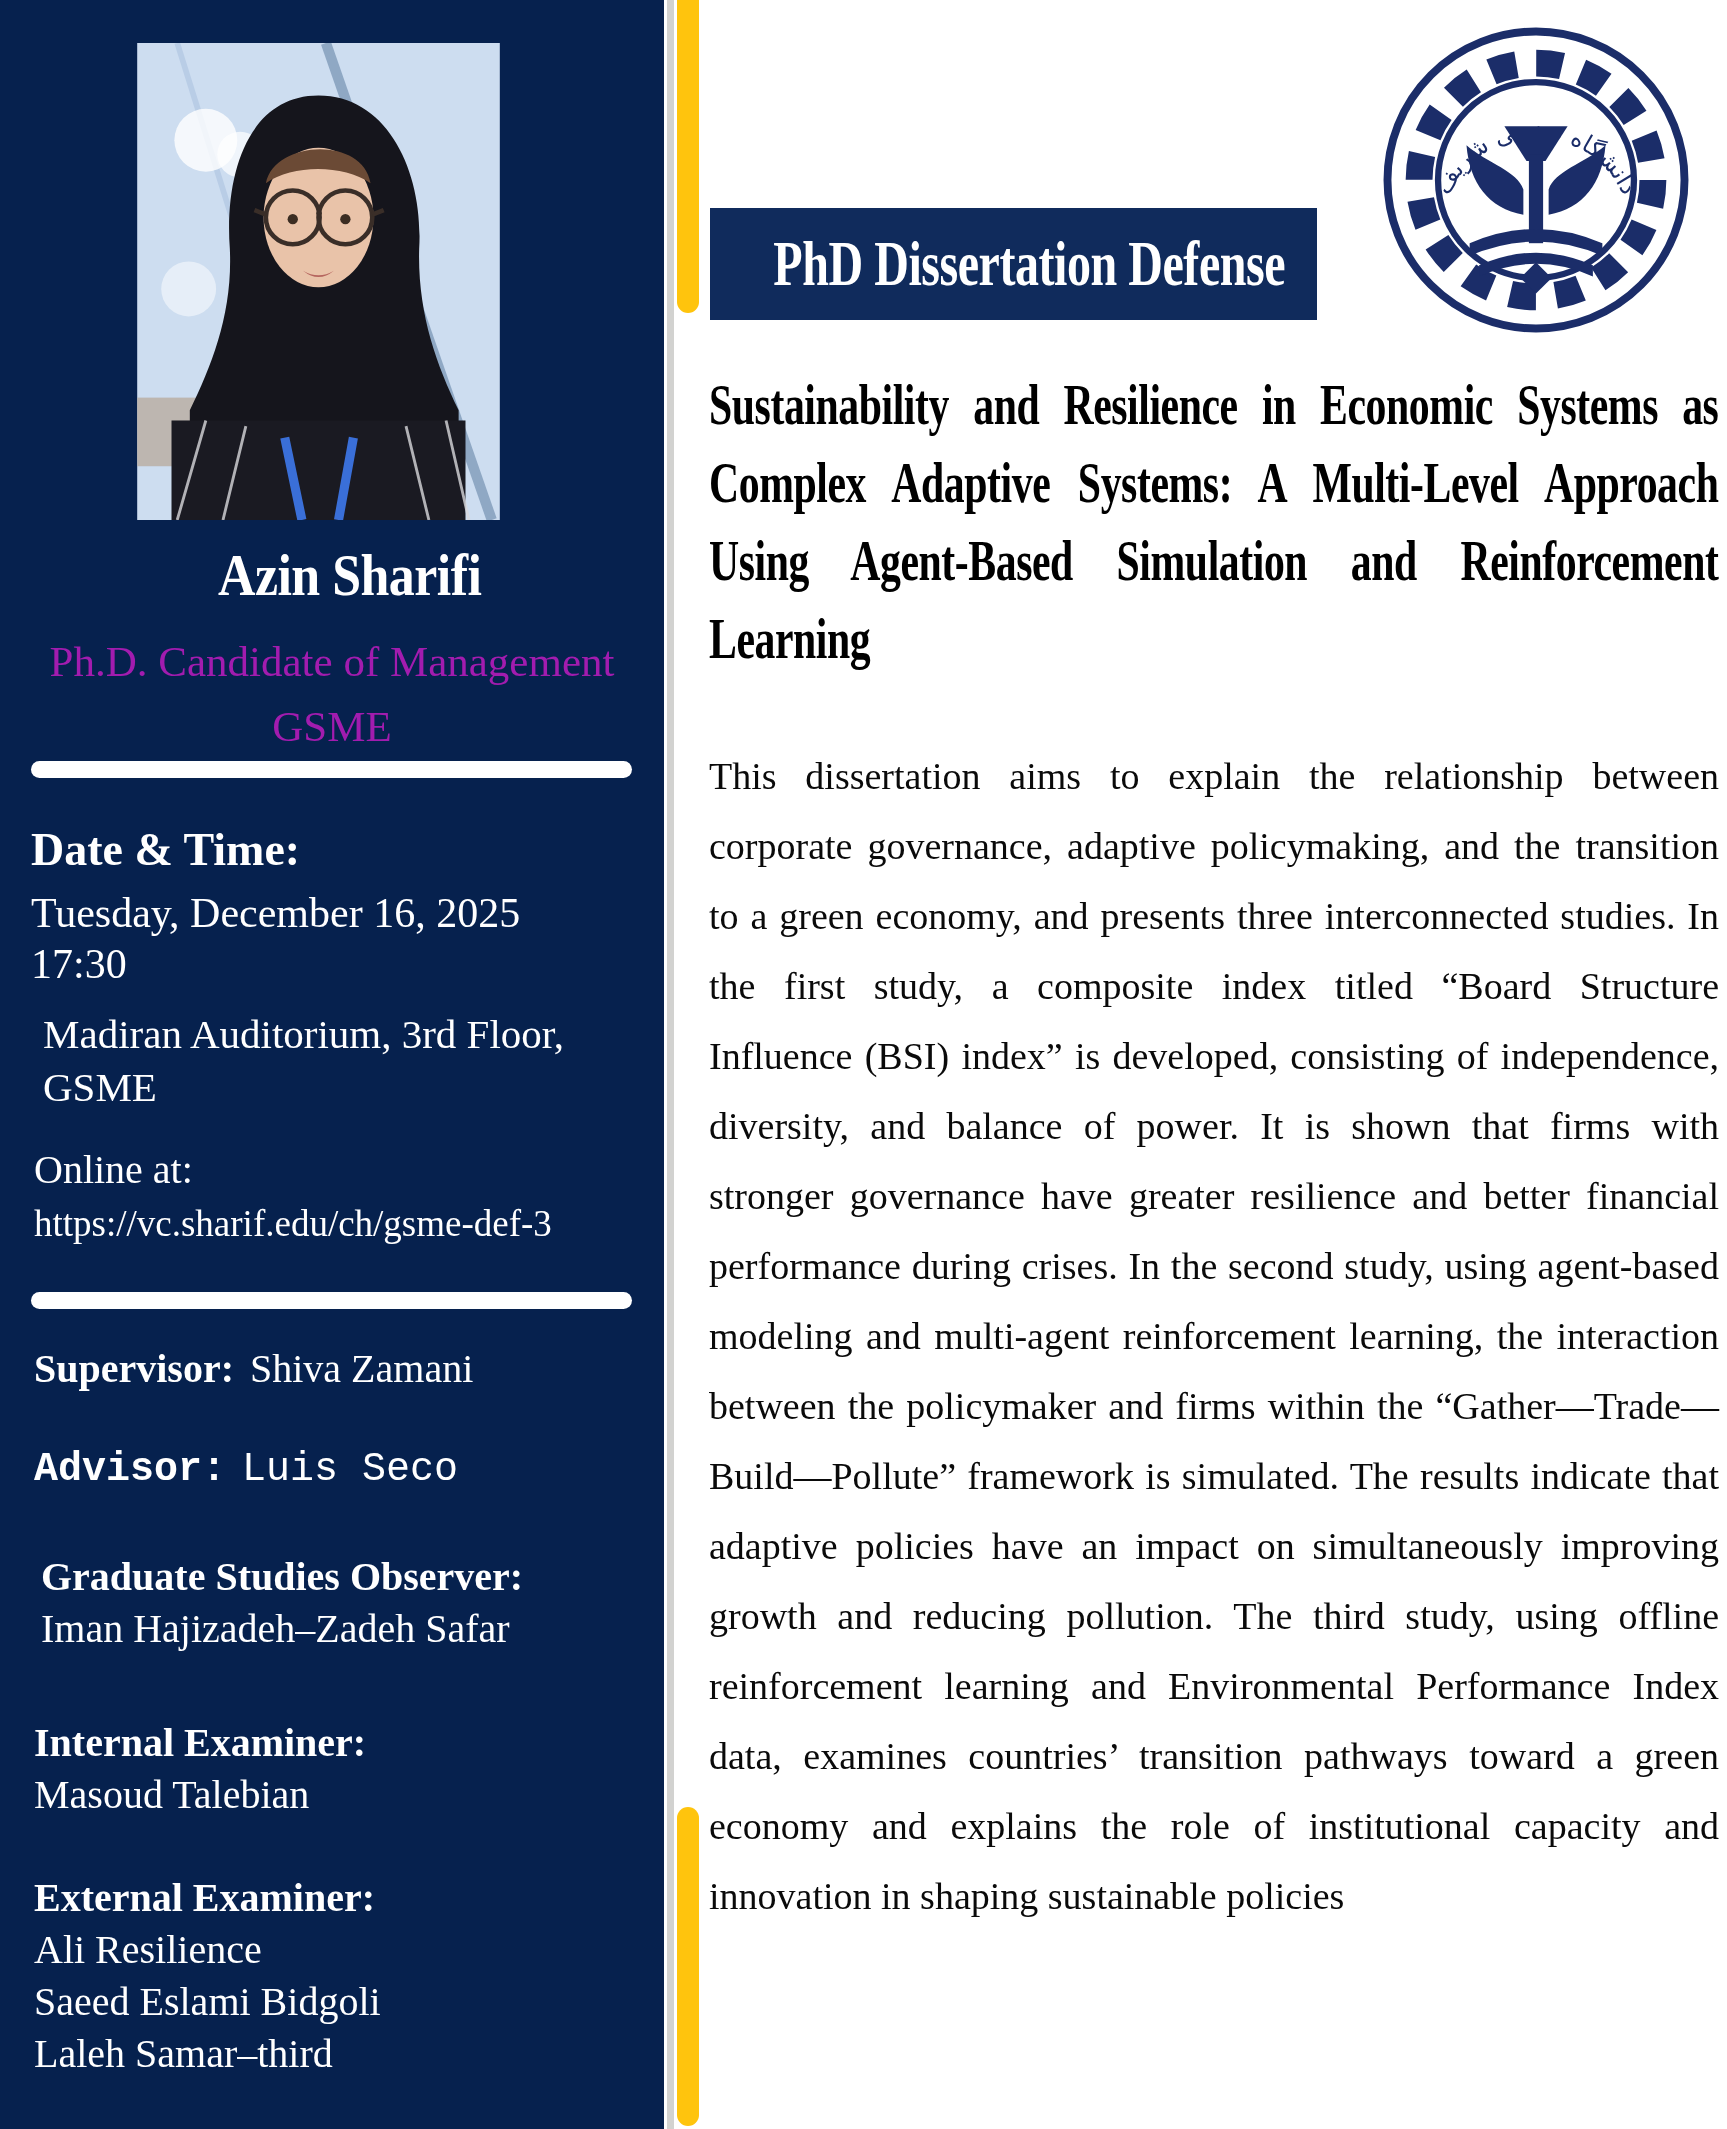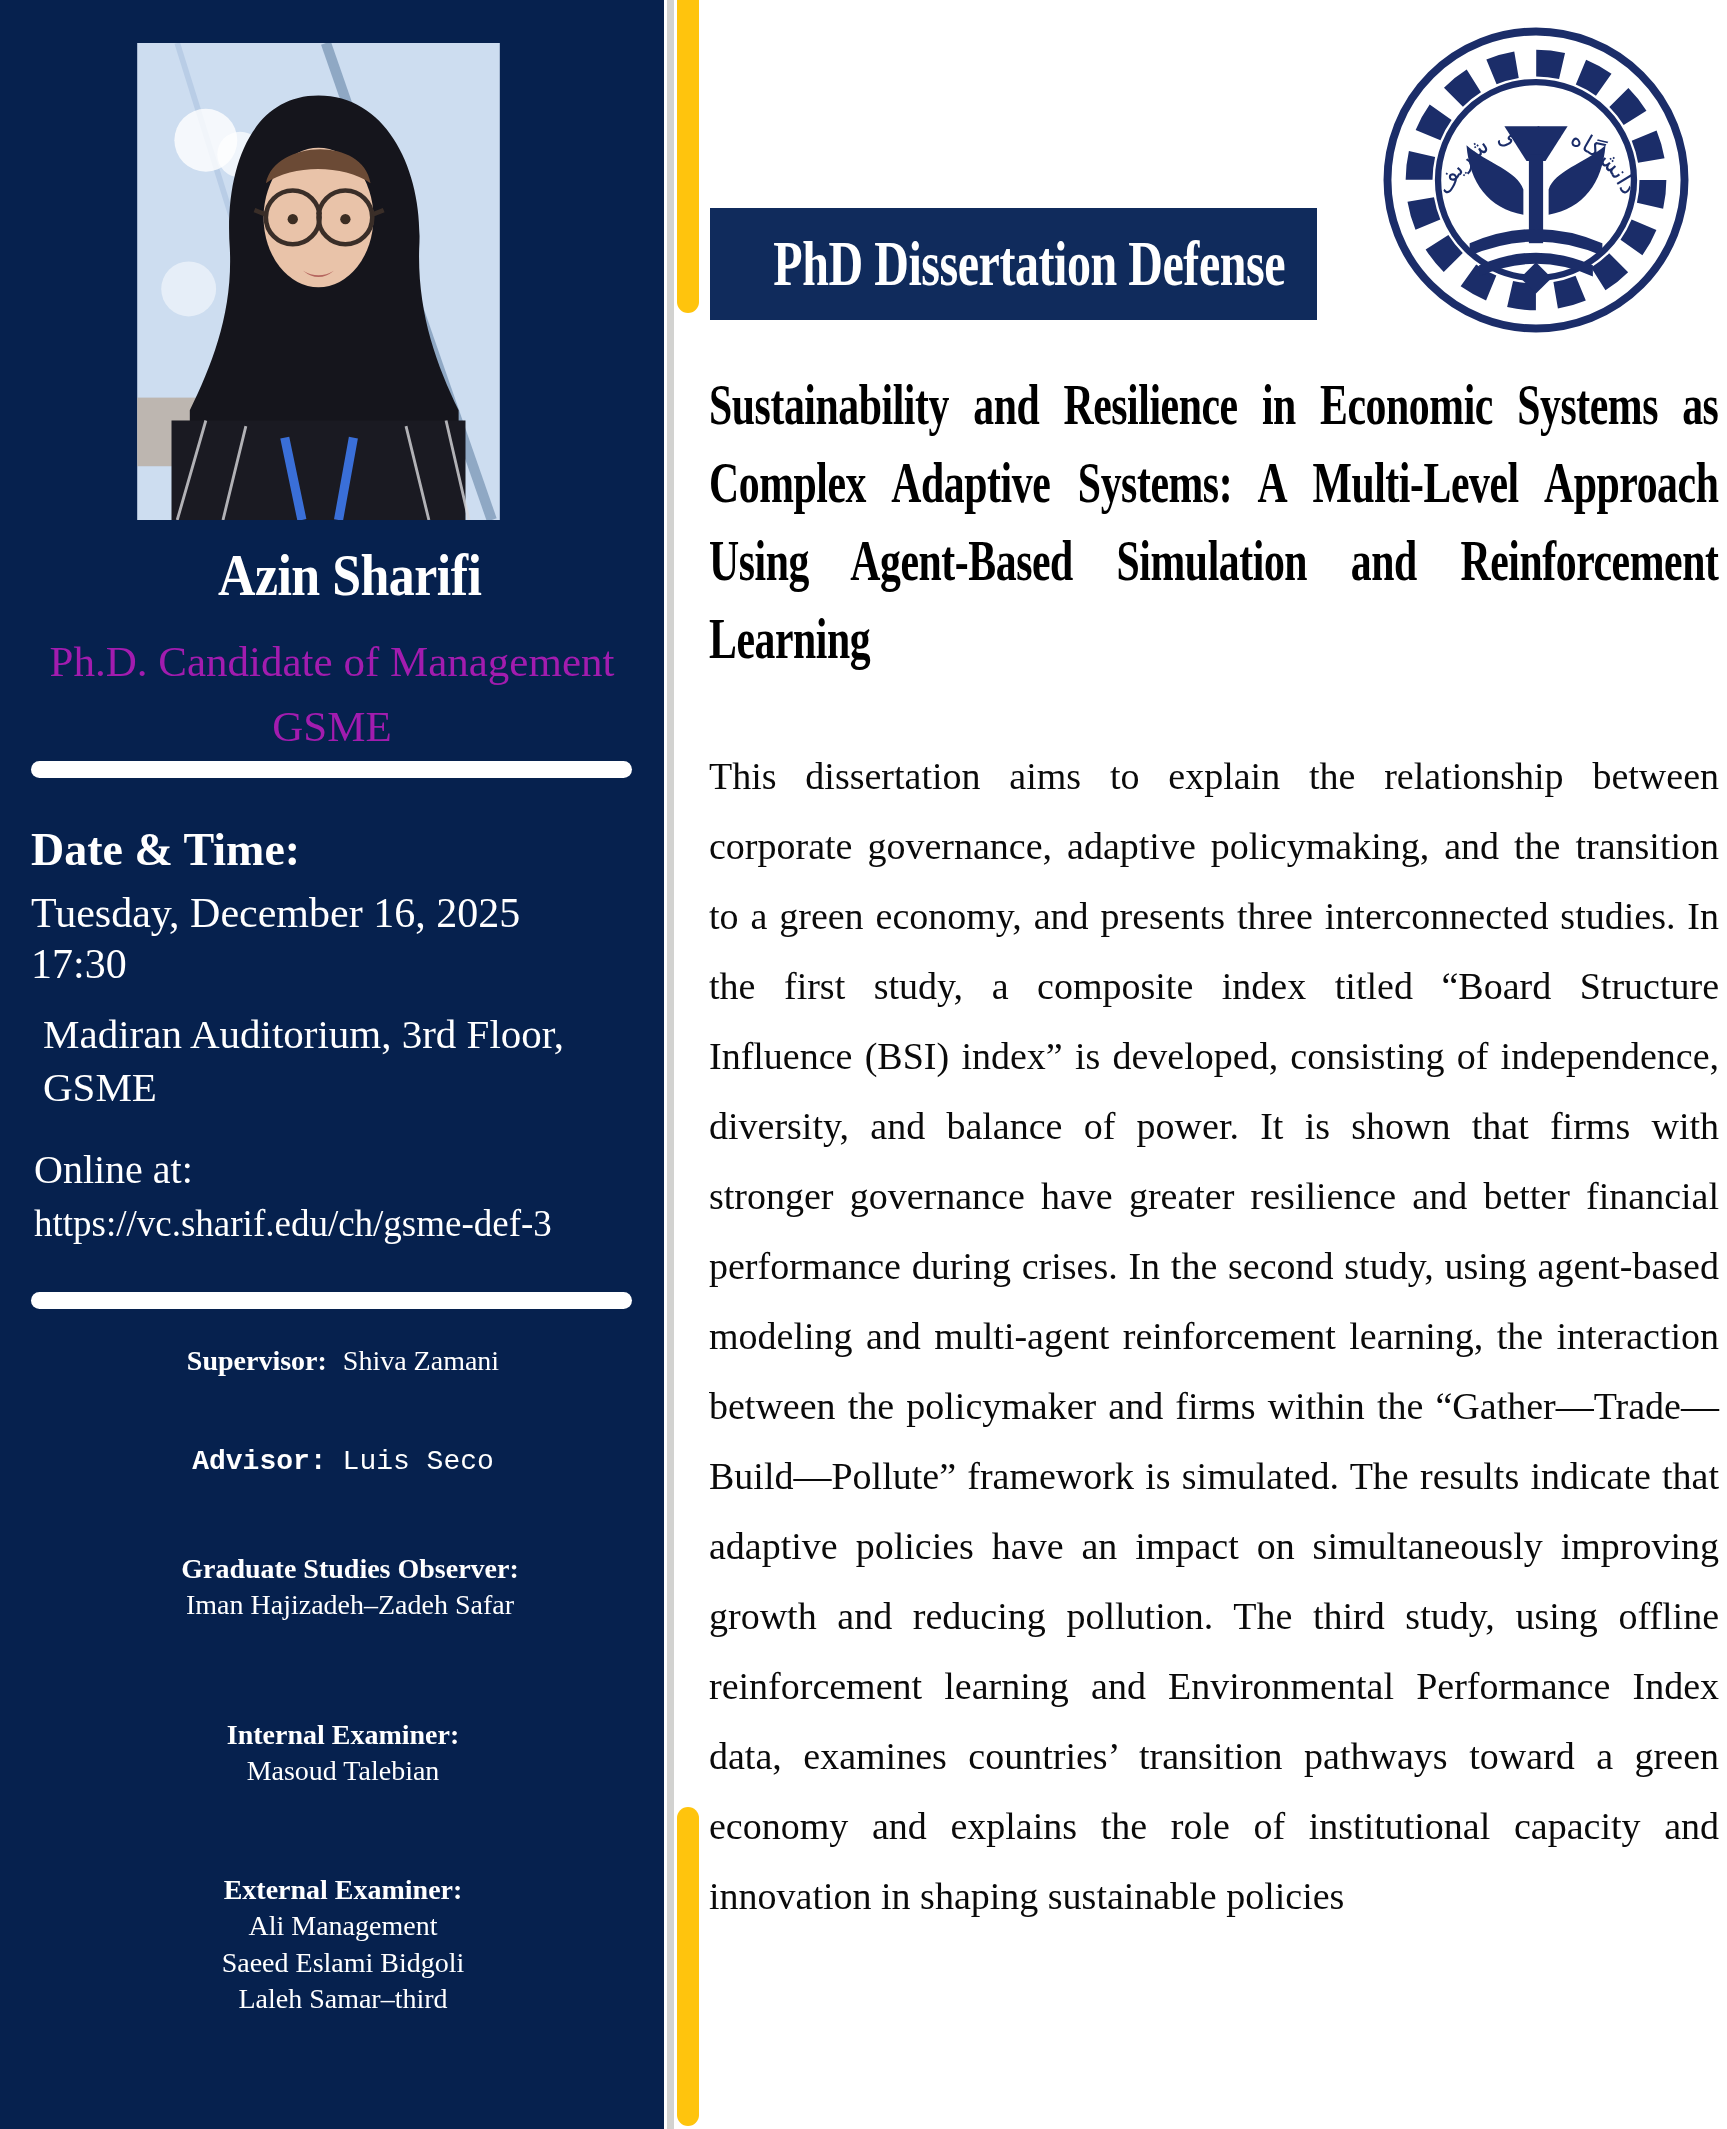--- a/index.html
+++ b/index.html
@@ -35,21 +35,21 @@
   .side-text{color:#fff;}
   .dt-block{left:31px;top:825px;width:618px;}
   .dt-label{font-weight:bold;font-size:46px;line-height:1.1;margin-bottom:12.6px;}
   .dt-line{font-size:42px;line-height:1.2;}
 
   .venue-block{left:43px;top:1008px;width:612px;font-size:41px;line-height:1.3;}
   .online-block{left:34px;top:1145px;width:624px;}
   .online-label{font-size:40px;line-height:1.25;}
   .online-url{font-size:37px;line-height:1.55;text-decoration:none;color:#fff;display:inline-block;}
 
-  .person{left:34px;width:618px;font-size:28px;line-height:1.3;color:#fff;text-align:center;}
+  .person{left:34px;width:618px;font-size:40px;line-height:1.3;color:#fff;}
   .p-label{font-weight:bold;}
   .p-inline .p-label{margin-right:16px;}
   .person-supervisor{top:1343px;}
   .person-advisor{top:1444px;font-family:Liberation Mono, monospace;}
   .person-gso{top:1551px;left:41px;}
   .person-internal{top:1717px;}
   .person-external{top:1872px;}
 
   
   .logo{left:1378px;top:22px;width:316px;height:316px;}
@@ -141,21 +141,21 @@
   <div class="p-name">Iman Hajizadeh–Zadeh Safar</div>
 </div>
 
 <div class="abs person person-internal">
   <div class="p-label">Internal Examiner:</div>
   <div class="p-name">Masoud Talebian</div>
 </div>
 
 <div class="abs person person-external">
   <div class="p-label">External Examiner:</div>
-  <div class="p-name">Ali Management</div>
+  <div class="p-name">Ali Resilience</div>
   <div class="p-name">Saeed Eslami Bidgoli</div>
   <div class="p-name">Laleh Samar–third</div>
 </div>
 
 <div class="abs logo">
   <svg width="316" height="316" viewBox="0 0 200 200" xmlns="http://www.w3.org/2000/svg">
     <circle cx="100" cy="100" r="94" fill="#ffffff" stroke="#1b2d69" stroke-width="5"></circle>
     <circle cx="100" cy="100" r="74" fill="none" stroke="#1b2d69" stroke-width="17" stroke-dasharray="16.5 12.56"></circle>
     <circle cx="100" cy="100" r="62" fill="none" stroke="#1b2d69" stroke-width="4"></circle>
     <path id="logoArc" d="M 42,118 A 60,60 0 0 1 158,118" fill="none"></path>

